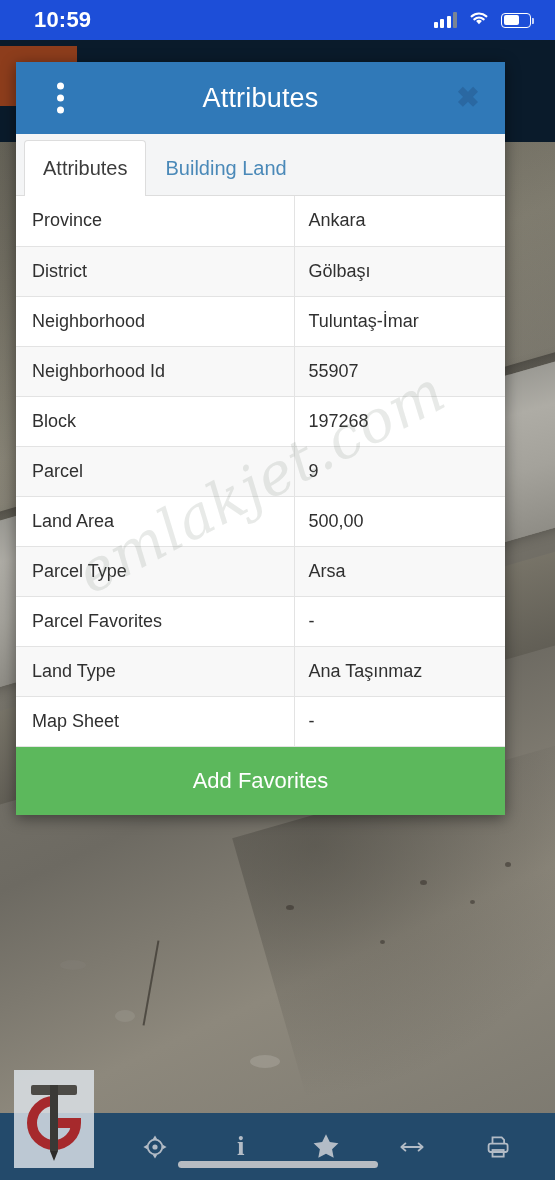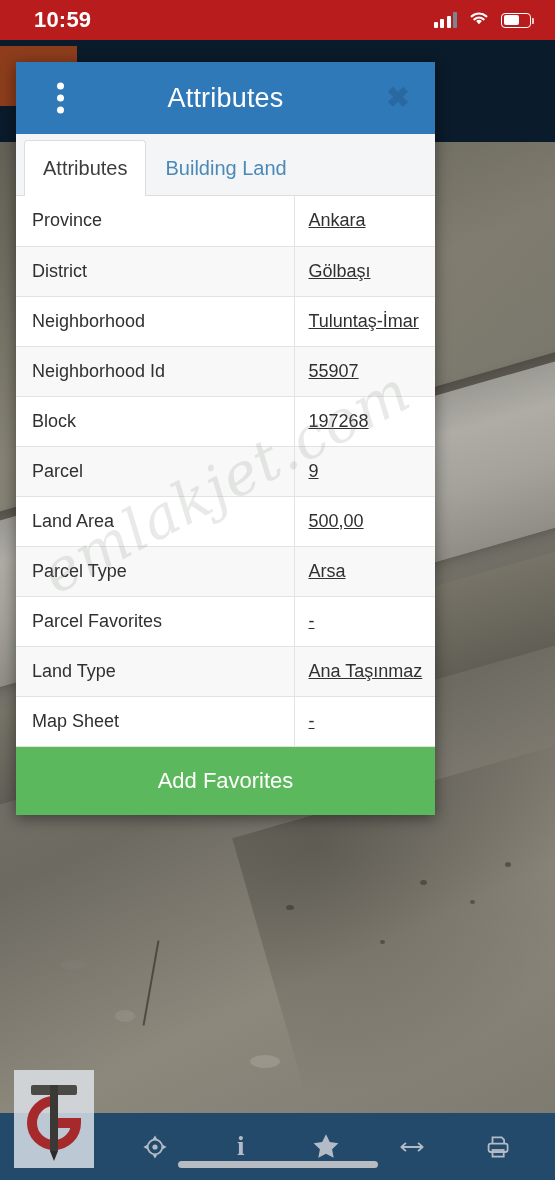--- a/index.html
+++ b/index.html
@@ -82,21 +82,21 @@
     background: rgba(60,56,50,0.75);
     transform: rotate(10deg);
   }
 
   
   .status-bar {
     position: absolute;
     left: 0; top: 0;
     width: 555px;
     height: 40px;
-    background: #b91c1c;
+    background: #1d4ed8;
     display: flex;
     align-items: center;
     justify-content: space-between;
     padding: 0 24px 0 34px;
     z-index: 40;
   }
   .status-time {
     color: #ffffff;
     font-size: 22px;
     font-weight: 600;
@@ -152,21 +152,21 @@
     height: 60px;
     background: #8d3d1c;
     z-index: 6;
   }
 
   
   .dialog {
     position: absolute;
     left: 16px;
     top: 62px;
-    width: 419px;
+    width: 489px;
     z-index: 20;
     box-shadow: 0 3px 14px rgba(0,0,0,0.45);
     background: #ffffff;
   }
   .dialog-header {
     height: 72px;
     background: #3079b8;
     display: flex;
     align-items: center;
     position: relative;
@@ -250,21 +250,21 @@
   .attr-table tr:nth-child(odd) { background: #ffffff; }
   .attr-table tr:nth-child(even) { background: #f8f8f8; }
   .attr-table td {
     border-bottom: 1px solid #e3e3e3;
     font-size: 18px;
     color: #303030;
     padding: 0 0 0 16px;
     vertical-align: middle;
   }
   .attr-table td.key { width: 278px; border-right: 1px solid #e3e3e3; }
-  .attr-table td.val { padding-left: 14px; text-decoration: underline; }
+  .attr-table td.val { padding-left: 14px; }
 
   .table-wrap { position: relative; }
   .watermark {
     position: absolute;
     left: 50%;
     top: 52%;
     transform: translate(-50%, -50%) rotate(-28deg);
     font-family: "DejaVu Serif", serif;
     font-style: italic;
     font-size: 58px;

